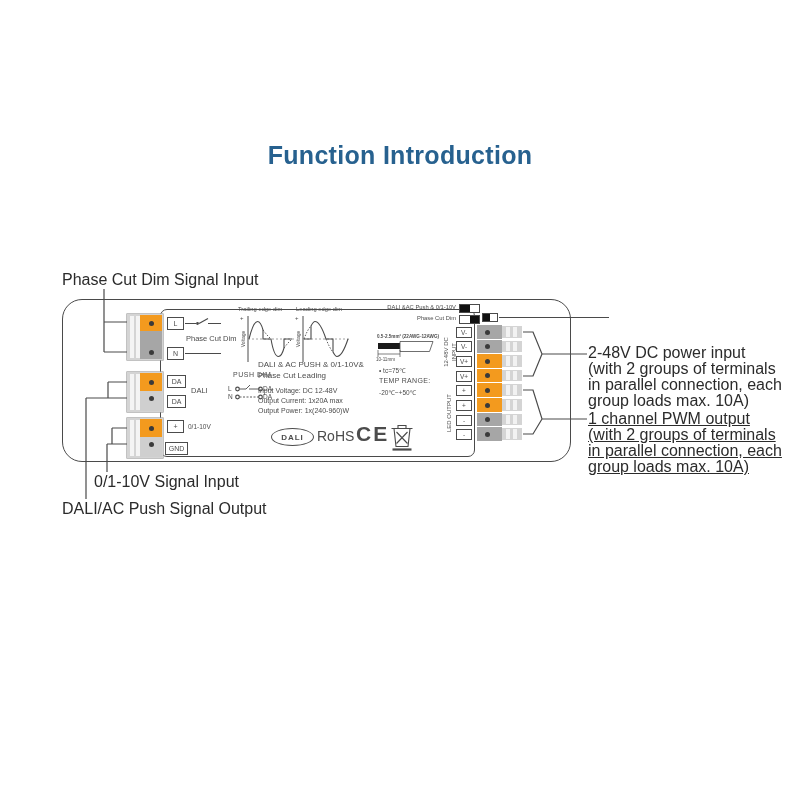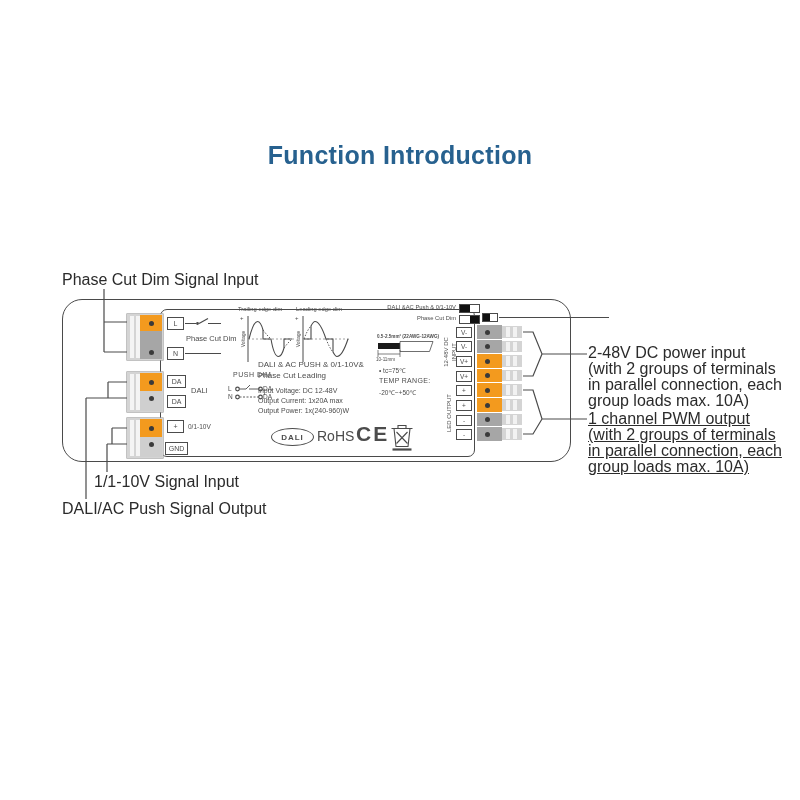--- a/index.html
+++ b/index.html
@@ -224,21 +224,21 @@
   <div class="abs boxlab" style="left:456px;top:327px;width:16px;height:11px;font-size:6.5px;">V-</div>
   <div class="abs boxlab" style="left:456px;top:341px;width:16px;height:11px;font-size:6.5px;">V-</div>
   <div class="abs boxlab" style="left:456px;top:356px;width:16px;height:11px;font-size:6.5px;">V+</div>
   <div class="abs boxlab" style="left:456px;top:371px;width:16px;height:11px;font-size:6.5px;">V+</div>
   <div class="abs boxlab" style="left:456px;top:385px;width:16px;height:11px;font-size:6.5px;">+</div>
   <div class="abs boxlab" style="left:456px;top:400px;width:16px;height:11px;font-size:6.5px;">+</div>
   <div class="abs boxlab" style="left:456px;top:415px;width:16px;height:11px;font-size:6.5px;">-</div>
   <div class="abs boxlab" style="left:456px;top:429px;width:16px;height:11px;font-size:6.5px;">-</div>
 
   <div class="abs ann" style="left:62px;top:272px;">Phase Cut Dim Signal Input</div>
-  <div class="abs ann" style="left:94px;top:474px;">1/1-10V Signal Input</div>
+  <div class="abs ann" style="left:94px;top:474px;">0/1-10V Signal Input</div>
   <div class="abs ann" style="left:62px;top:501px;">DALI/AC Push Signal Output</div>
 
   <div class="abs ann" style="left:588px;top:345px;">
     <div>2-48V DC power input</div>
     <div>(with 2 groups of terminals</div>
     <div>in parallel connection, each</div>
     <div>group loads max. 10A)</div>
   </div>
   <div class="abs ann" style="left:588px;top:411px;text-decoration:underline;">
     <div>1 channel PWM output</div>

